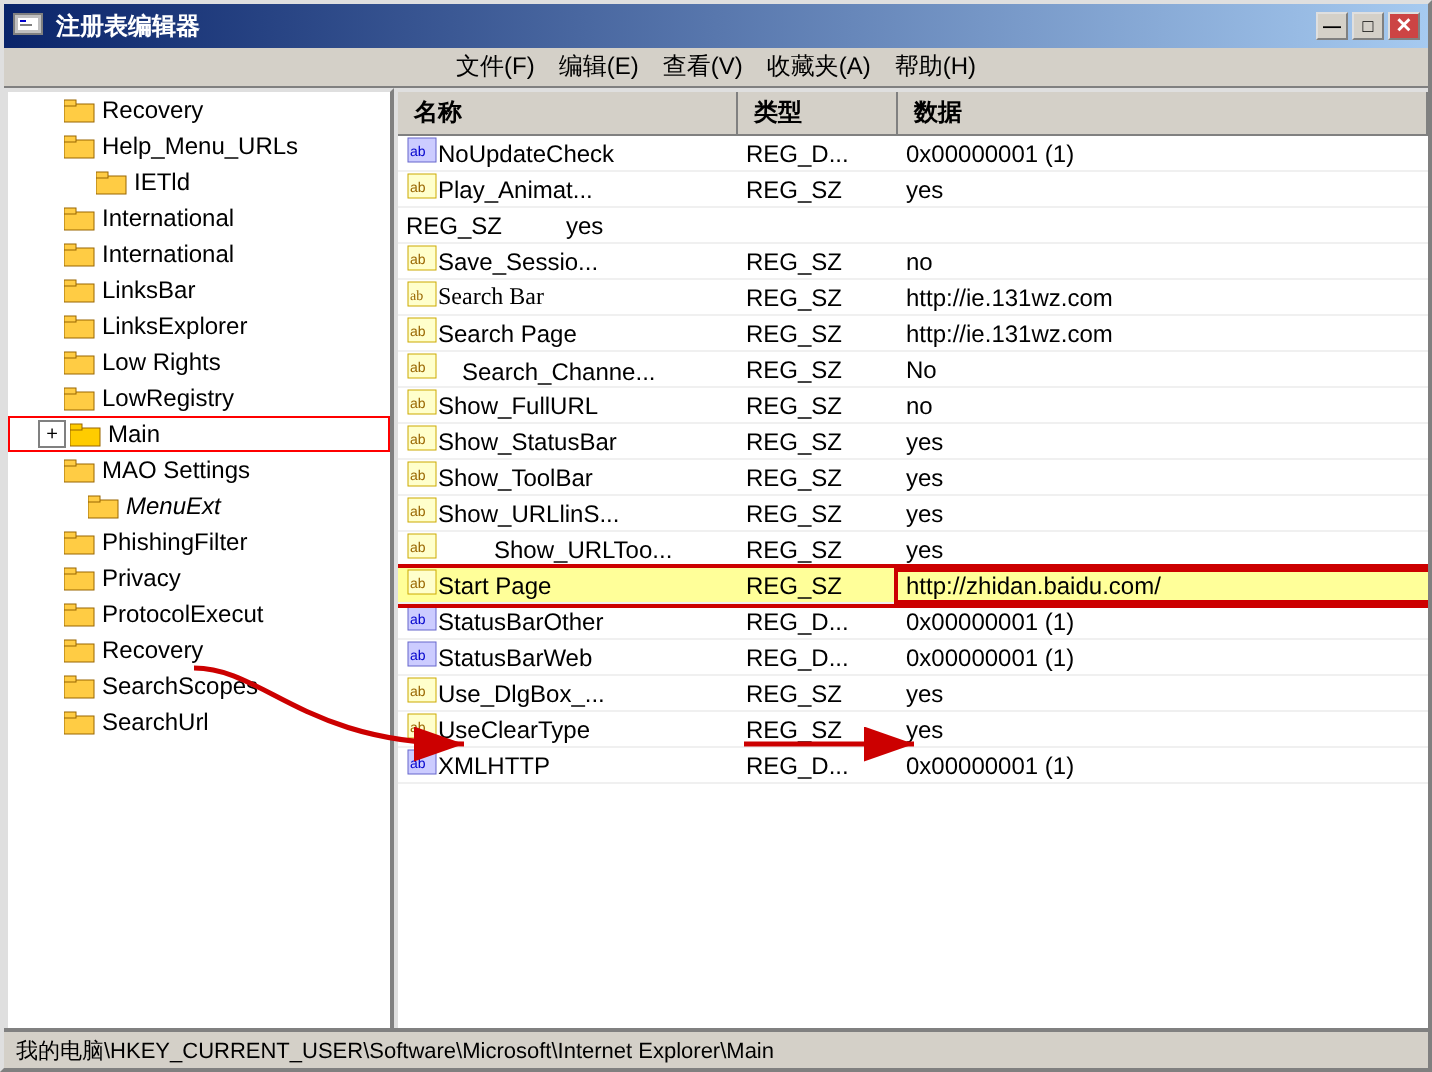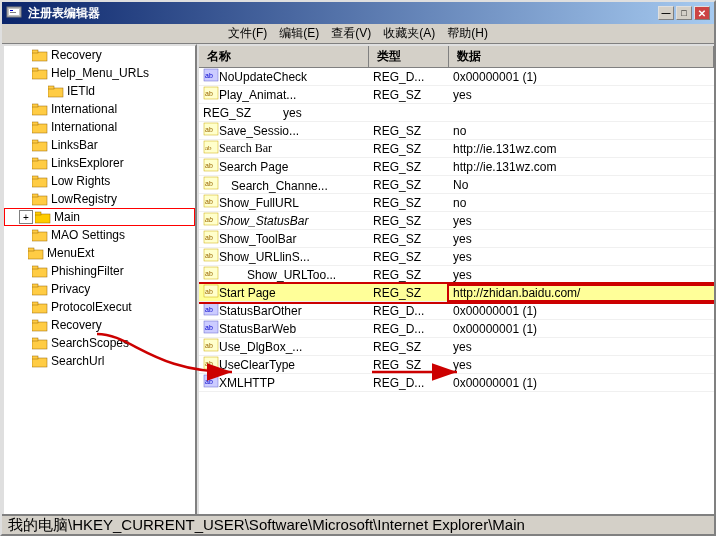--- a/index.html
+++ b/index.html
@@ -177,21 +177,21 @@
     }
 
     
     .status-bar {
       height: 20px;
       background: #d4d0c8;
       border-top: 2px solid #808080;
       display: flex;
       align-items: center;
       padding: 0 6px;
-      font-size: 15px;
+      font-size: 11px;
       flex-shrink: 0;
     }
 
     
     ::-webkit-scrollbar { width: 16px; height: 16px; }
     ::-webkit-scrollbar-track { background: #d4d0c8; }
     ::-webkit-scrollbar-thumb { background: #d4d0c8; border: 2px solid #808080; }
     ::-webkit-scrollbar-button { background: #d4d0c8; border: 2px solid #808080; height: 16px; width: 16px; }
 
     
@@ -333,21 +333,21 @@
             <span>Main</span>
           </div>
           <div class="tree-item" style="padding-left: 14px;">
             <span style="width:14px; display:inline-block; flex-shrink:0;"></span>
             <svg width="16" height="14" style="margin-right:3px; flex-shrink:0;">
     <rect x="0" y="4" width="15" height="9" fill="#ffcc44" stroke="#996600" stroke-width="0.5"></rect>
     <rect x="0" y="2" width="6" height="3" fill="#ffcc44" stroke="#996600" stroke-width="0.5"></rect>
   </svg>
             <span>MAO Settings</span>
           </div>
-          <div class="tree-item" style="padding-left: 10px;">
+          <div class="tree-item" style="padding-left: 26px; font-style: italic;">
             <span style="width:14px; display:inline-block; flex-shrink:0;"></span>
             <svg width="16" height="14" style="margin-right:3px; flex-shrink:0;">
     <rect x="0" y="4" width="15" height="9" fill="#ffcc44" stroke="#996600" stroke-width="0.5"></rect>
     <rect x="0" y="2" width="6" height="3" fill="#ffcc44" stroke="#996600" stroke-width="0.5"></rect>
   </svg>
             <span>MenuExt</span>
           </div>
           <div class="tree-item" style="padding-left: 14px;">
             <span style="width:14px; display:inline-block; flex-shrink:0;"></span>
             <svg width="16" height="14" style="margin-right:3px; flex-shrink:0;">
@@ -482,21 +482,21 @@
       <span><svg width="16" height="14">
       <rect x="1" y="1" width="14" height="12" fill="#ffffcc" stroke="#ccaa00" stroke-width="0.5"></rect>
       <text x="2" y="10" font-size="7" fill="#996600">ab</text>
     </svg></span>
       <span style="">Show_FullURL</span>
     </div>
     <div class="reg-cell col-type" style="width:80px; flex-shrink:0;">REG_SZ</div>
     <div class="reg-cell col-data">no</div>
   </div>
             <div class="reg-row">
-    <div class="reg-cell col-name" style="display:flex; align-items:center; width:170px; flex-shrink:0;font-style:italic;">
+    <div class="reg-cell col-name" style="display:flex; align-items:center; width:170px; flex-shrink:0;">
       <span><svg width="16" height="14">
       <rect x="1" y="1" width="14" height="12" fill="#ffffcc" stroke="#ccaa00" stroke-width="0.5"></rect>
       <text x="2" y="10" font-size="7" fill="#996600">ab</text>
     </svg></span>
       <span style="">Show_StatusBar</span>
     </div>
     <div class="reg-cell col-type" style="width:80px; flex-shrink:0;">REG_SZ</div>
     <div class="reg-cell col-data">yes</div>
   </div>
             <div class="reg-row">

